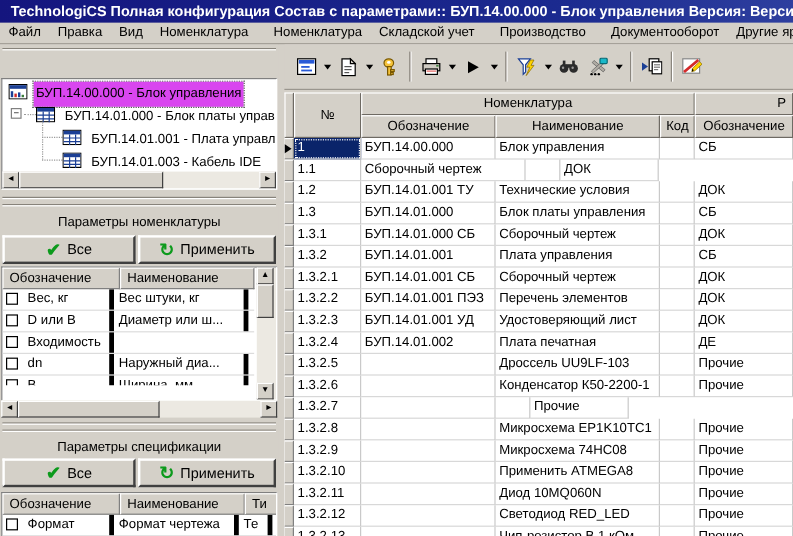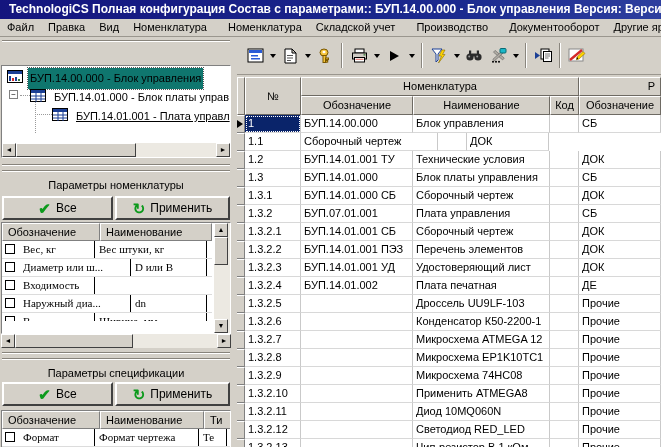--- a/index.html
+++ b/index.html
@@ -17,21 +17,21 @@
   .mi:nth-child(5),.mi:nth-child(7),.mi:nth-child(8){margin-left:7px;}
   .groove{height:2px;border-top:1px solid #87837b;border-bottom:1px solid #fff;}
   
   .leftpanel{position:absolute;left:0;top:37px;width:232px;height:410px;background:#d4d0c8;}
   .lp-groove1{position:absolute;left:2px;right:2px;top:3px;}
   .sect-title{position:absolute;left:0;width:232px;height:18px;text-align:center;line-height:18px;}
   .treebox{position:absolute;left:1px;top:28px;width:230px;height:93px;background:#fff;
     border:1px solid;border-color:#808080 #fff #fff #808080;overflow:hidden;}
   .trow{position:absolute;left:0;height:19px;line-height:19px;white-space:nowrap;}
   .tlabel{padding:1px 2px;}
-  .tlabel.sel{background:#0f766e;outline:1px dotted #555;}
+  .tlabel.sel{background:#d946ef;outline:1px dotted #555;}
   .exp{position:absolute;display:inline-block;width:9px;height:9px;background:#fff;
     border:1px solid #808080;line-height:7px;font-size:8px;text-align:center;color:#000;}
   .tico{position:absolute;top:3px;width:16px;height:13px;}
   .dot-v{position:absolute;width:1px;border-left:1px dotted #9a9a9a;}
   .dot-h{position:absolute;height:1px;border-top:1px dotted #9a9a9a;}
   
   .sbtn{position:absolute;background:#d4d0c8;border:1px solid;border-color:#fff #404040 #404040 #fff;
     font-size:7px;line-height:11px;text-align:center;color:#000;}
   .sthumb{position:absolute;background:#d4d0c8;border:1px solid;border-color:#fff #404040 #404040 #fff;}
   .strack{position:absolute;background:#ece9e2;}
@@ -42,21 +42,21 @@
   .ok-glyph{color:#0c9a1c;font-weight:bold;font-size:15px;line-height:15px;}
   .refresh-glyph{color:#0c9a1c;font-weight:bold;font-size:15px;line-height:15px;}
   
   .ptable{position:absolute;left:1px;width:230px;background:#fff;
     border:1px solid;border-color:#808080 #fff #fff #808080;overflow:hidden;}
   .phead{position:absolute;top:0;left:0;height:18px;display:flex;}
   .phcell{background:#d4d0c8;border:1px solid;border-color:#fff #808080 #808080 #fff;
     line-height:16px;padding-left:5px;overflow:hidden;white-space:nowrap;}
   .prows{position:absolute;left:0;overflow:hidden;}
   .prow{position:relative;height:18px;display:flex;border-bottom:1px solid #dcdcdc;}
-  .pc{line-height:17px;padding-left:4px;border-right:1px solid #000000;overflow:hidden;white-space:nowrap;font-family:Liberation Serif, serif;}
+  .pc{line-height:17px;padding-left:4px;border-right:4px solid #000000;overflow:hidden;white-space:nowrap;}
   .chk{display:inline-block;width:10px;height:10px;background:#fff;border:1.5px solid #000;
     margin:3px 4px 0 3px;flex:none;}
   
   .divider{position:absolute;left:232px;top:37px;width:5px;height:410px;background:#d4d0c8;}
   .mainpanel{position:absolute;left:237px;top:37px;width:424px;height:410px;background:#d4d0c8;}
   .toolbar{position:absolute;left:0;top:0;width:424px;height:38px;background:#d4d0c8;
     border-bottom:1px solid #9a968e;display:flex;align-items:center;padding-left:6px;}
   .tbtn{width:24px;height:23px;display:flex;align-items:center;justify-content:center;flex:none;}
   .tdd{width:11px;height:23px;display:flex;align-items:center;justify-content:center;flex:none;}
   .dda{width:0;height:0;border-left:3px solid transparent;border-right:3px solid transparent;
@@ -119,21 +119,33 @@
           <div class="trow" style="top: 38px; right: 0px;">
             <span class="dot-h" style="left: 33px; top: 9px; width: 17px;"></span>
             <span class="tico" style="left: 50px;"><svg width="16" height="13" viewBox="0 0 16 13">
                 <rect x="0.5" y="0.5" width="15" height="12" fill="#fff" stroke="#000"></rect>
                 <rect x="1" y="1" width="14" height="3" fill="#1b3f95"></rect>
                 <line x1="1" y1="7" x2="15" y2="7" stroke="#1b3f95"></line>
                 <line x1="1" y1="10" x2="15" y2="10" stroke="#1b3f95"></line>
                 <line x1="6" y1="4" x2="6" y2="13" stroke="#1b3f95"></line>
                 <line x1="11" y1="4" x2="11" y2="13" stroke="#1b3f95"></line>
               </svg></span>
-            <span class="tlabel" style="position: absolute; left: 72px; top: 1px; white-space: nowrap; text-decoration: underline;">БУП.14.01.001 - Плата управл</span>
+            <span class="tlabel" style="position: absolute; left: 72px; top: 1px; white-space: nowrap;">БУП.14.01.001 - Плата управл</span>
+          </div>
+          <div class="trow" style="top: 57px; right: 0px;">
+            <span class="dot-h" style="left: 33px; top: 9px; width: 17px;"></span>
+            <span class="tico" style="left: 50px;"><svg width="16" height="13" viewBox="0 0 16 13">
+                <rect x="0.5" y="0.5" width="15" height="12" fill="#fff" stroke="#000"></rect>
+                <rect x="1" y="1" width="14" height="3" fill="#1b3f95"></rect>
+                <line x1="1" y1="7" x2="15" y2="7" stroke="#1b3f95"></line>
+                <line x1="1" y1="10" x2="15" y2="10" stroke="#1b3f95"></line>
+                <line x1="6" y1="4" x2="6" y2="13" stroke="#1b3f95"></line>
+                <line x1="11" y1="4" x2="11" y2="13" stroke="#1b3f95"></line>
+              </svg></span>
+            <span class="tlabel" style="position: absolute; left: 72px; top: 1px; white-space: nowrap;">БУП.14.01.003 - Кабель IDE</span>
           </div>
           <div class="dot-v" style="left: 33px; top: 33px; height: 33px;"></div>
         </div>
 
       <div class="strack" style="left:0;right:0;bottom:0;height:14px;">
         <div class="sbtn" style="left:0;bottom:0;width:14px;height:14px;">◄</div>
         <div class="sthumb" style="left:14px;bottom:0;width:120px;height:14px;"></div>
         <div class="sbtn" style="right:0;bottom:0;width:14px;height:14px;">►</div>
       </div>
     </div>
@@ -158,32 +170,32 @@
         <div class="phcell" style="width:112px;">Наименование</div>
       </div>
       <div class="prows" id="nomRows" style="top:18px;width:210px;height:80px;">
           <div class="prow">
             <span class="chk"></span>
             <div class="pc" style="width: 76px;">Вес, кг</div>
             <div class="pc" style="width: 112px;">Вес штуки, кг</div>
           </div>
           <div class="prow">
             <span class="chk"></span>
+            <div class="pc" style="width: 76px;">D или В</div>
             <div class="pc" style="width: 112px;">Диаметр или ш...</div>
-            <div class="pc" style="width: 76px;">D или В</div>
           </div>
           <div class="prow">
             <span class="chk"></span>
             <div class="pc" style="width: 76px;">Входимость</div>
             <div class="pc" style="width: 112px; margin-top: 44px;">Входимость в и...</div>
           </div>
           <div class="prow">
             <span class="chk"></span>
+            <div class="pc" style="width: 76px;">dn</div>
             <div class="pc" style="width: 112px;">Наружный диа...</div>
-            <div class="pc" style="width: 76px;">dn</div>
           </div>
           <div class="prow">
             <span class="chk"></span>
             <div class="pc" style="width: 76px;">В</div>
             <div class="pc" style="width: 112px;">Ширина, мм...</div>
           </div>
         </div>
 
       <div class="strack" style="top:0;right:0;width:16px;bottom:0;">
         <div class="sbtn" style="top:0;left:0;width:14px;height:14px;">▲</div>
@@ -392,21 +404,21 @@
             <div class="mgut"></div>
             <div class="mcell w-num">1.3.1</div>
             <div class="mcell w-des">БУП.14.01.000 СБ</div>
             <div class="mcell w-nam">Сборочный чертеж</div>
             <div class="mcell w-cod"></div>
             <div class="mcell w-sec">ДОК</div>
           </div>
           <div class="mtrow">
             <div class="mgut"></div>
             <div class="mcell w-num">1.3.2</div>
-            <div class="mcell w-des">БУП.07.01.001</div>
+            <div class="mcell w-des">БУП.14.01.001</div>
             <div class="mcell w-nam">Плата управления</div>
             <div class="mcell w-cod"></div>
             <div class="mcell w-sec">СБ</div>
           </div>
           <div class="mtrow">
             <div class="mgut"></div>
             <div class="mcell w-num">1.3.2.1</div>
             <div class="mcell w-des">БУП.14.01.001 СБ</div>
             <div class="mcell w-nam">Сборочный чертеж</div>
             <div class="mcell w-cod"></div>
@@ -449,21 +461,20 @@
             <div class="mcell w-num">1.3.2.6</div>
             <div class="mcell w-des"></div>
             <div class="mcell w-nam">Конденсатор К50-2200-1</div>
             <div class="mcell w-cod"></div>
             <div class="mcell w-sec">Прочие</div>
           </div>
           <div class="mtrow">
             <div class="mgut"></div>
             <div class="mcell w-num">1.3.2.7</div>
             <div class="mcell w-des"></div>
-            <div class="mcell w-nam">Микросхема ATMEGA 12</div>
             <div class="mcell w-cod"></div>
             <div class="mcell w-sec">Прочие</div>
           </div>
           <div class="mtrow">
             <div class="mgut"></div>
             <div class="mcell w-num">1.3.2.8</div>
             <div class="mcell w-des"></div>
             <div class="mcell w-nam">Микросхема EP1K10TC1</div>
             <div class="mcell w-cod"></div>
             <div class="mcell w-sec">Прочие</div>

